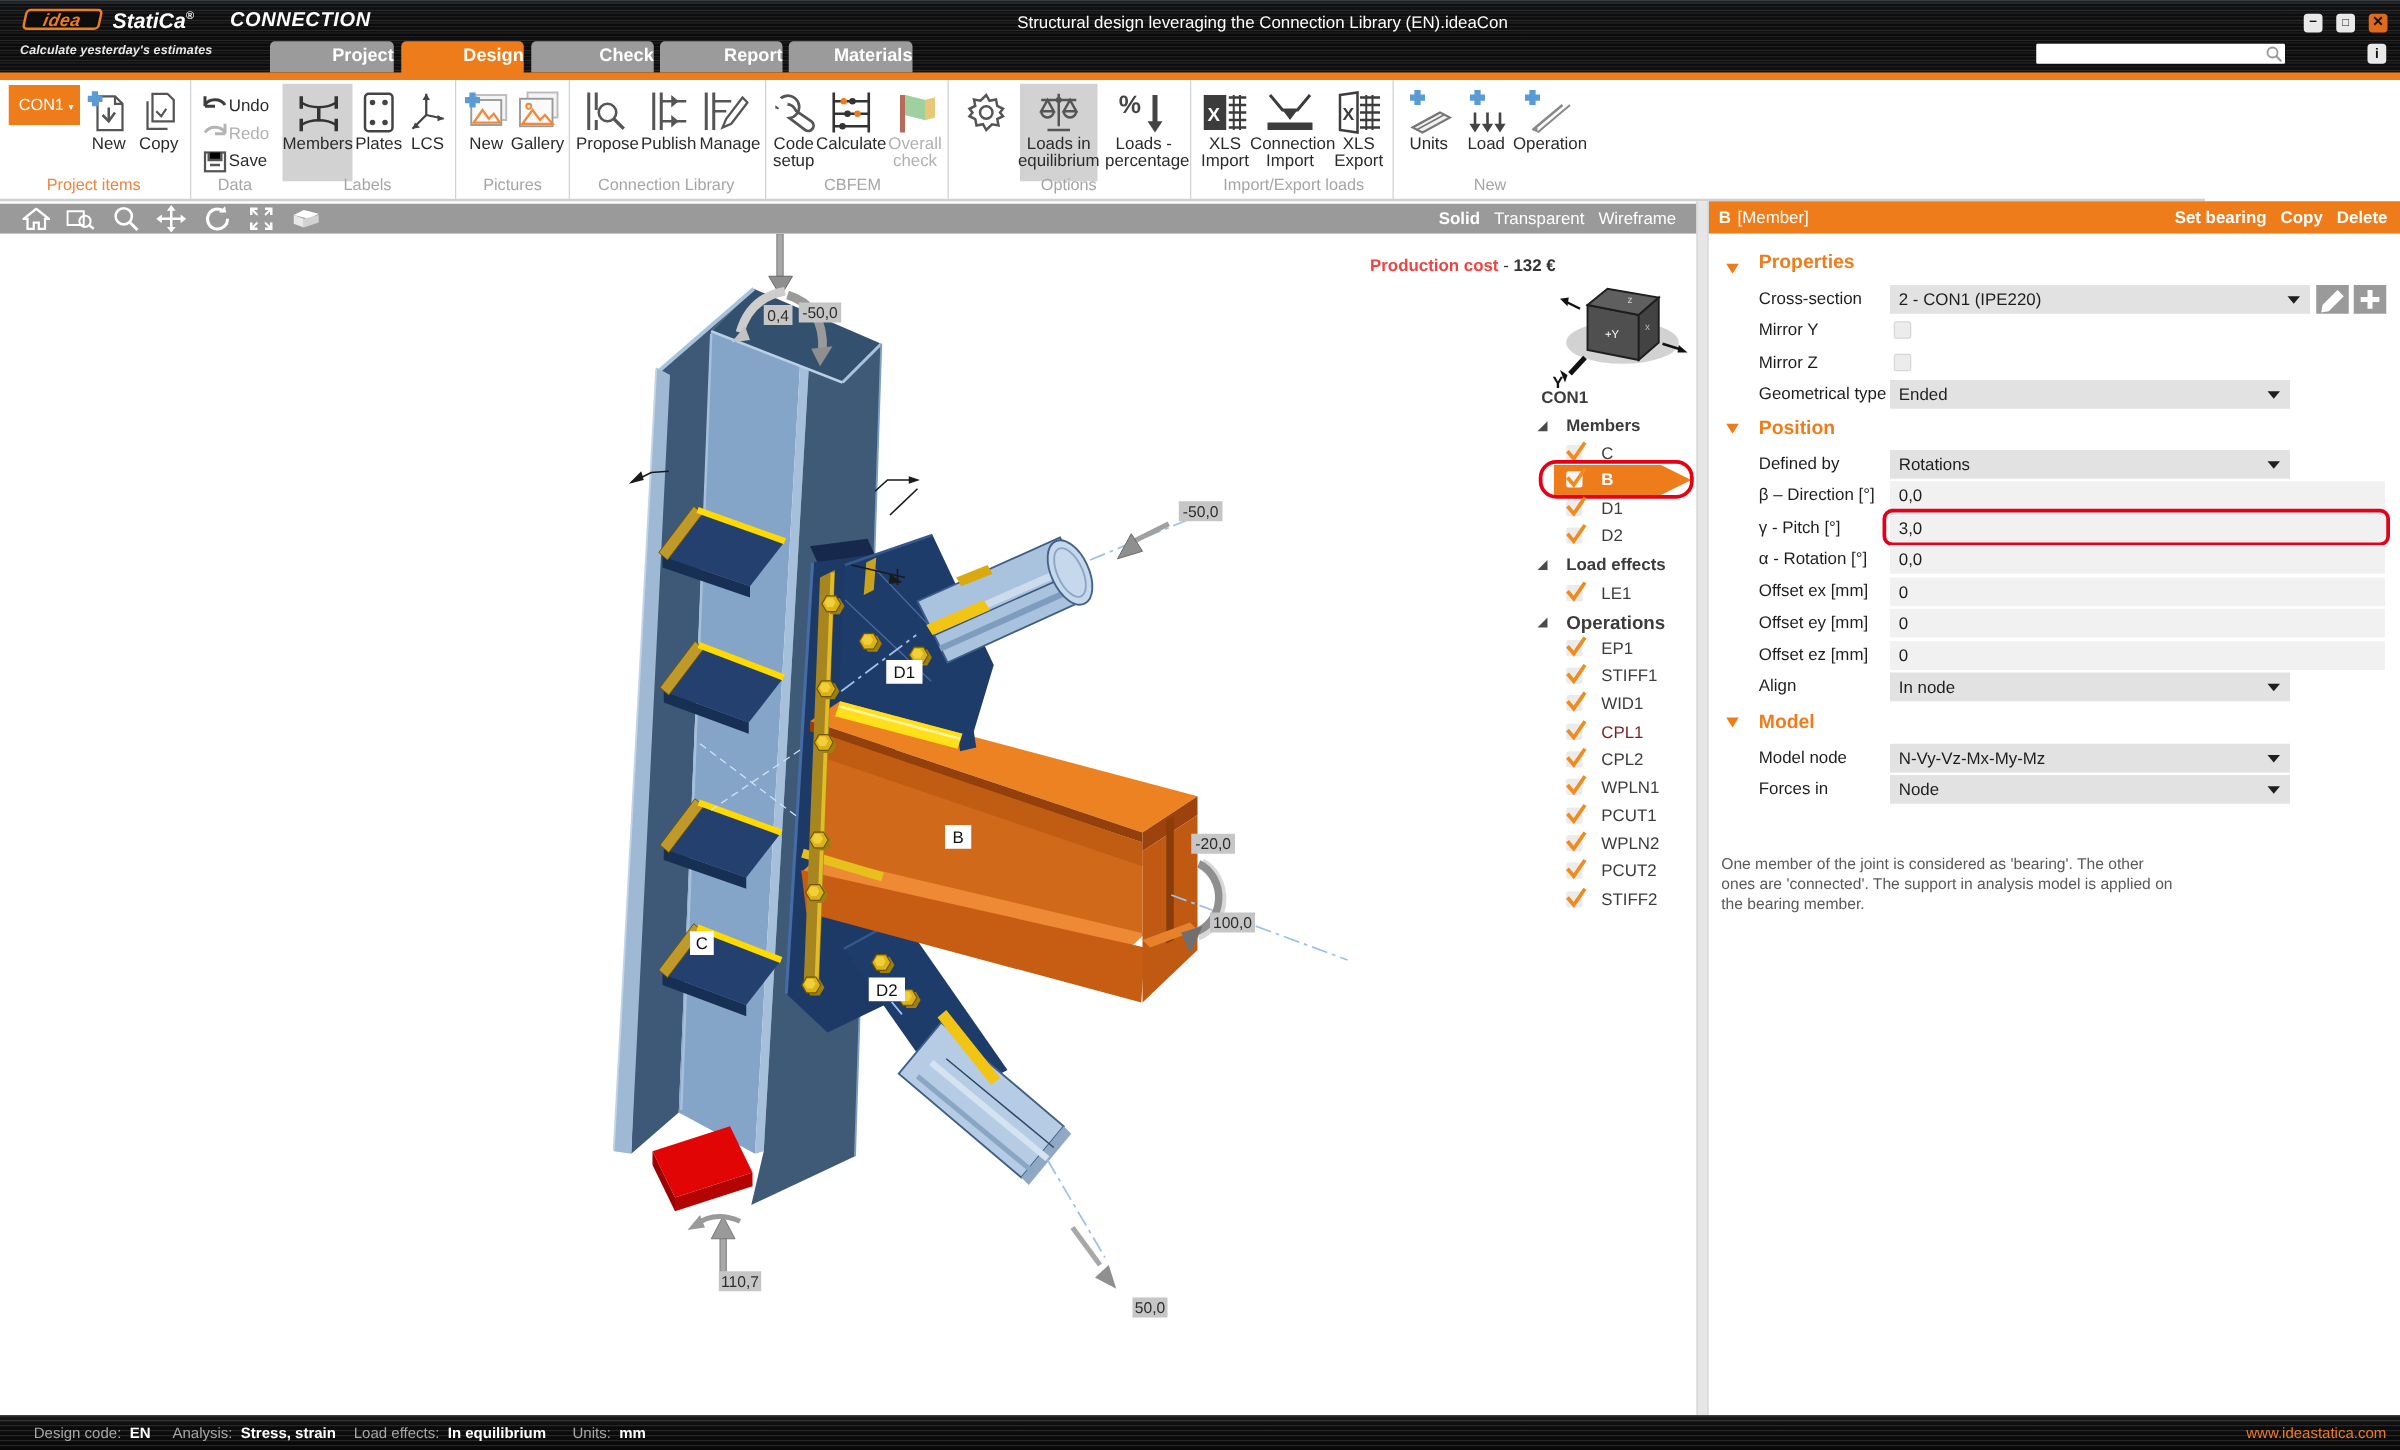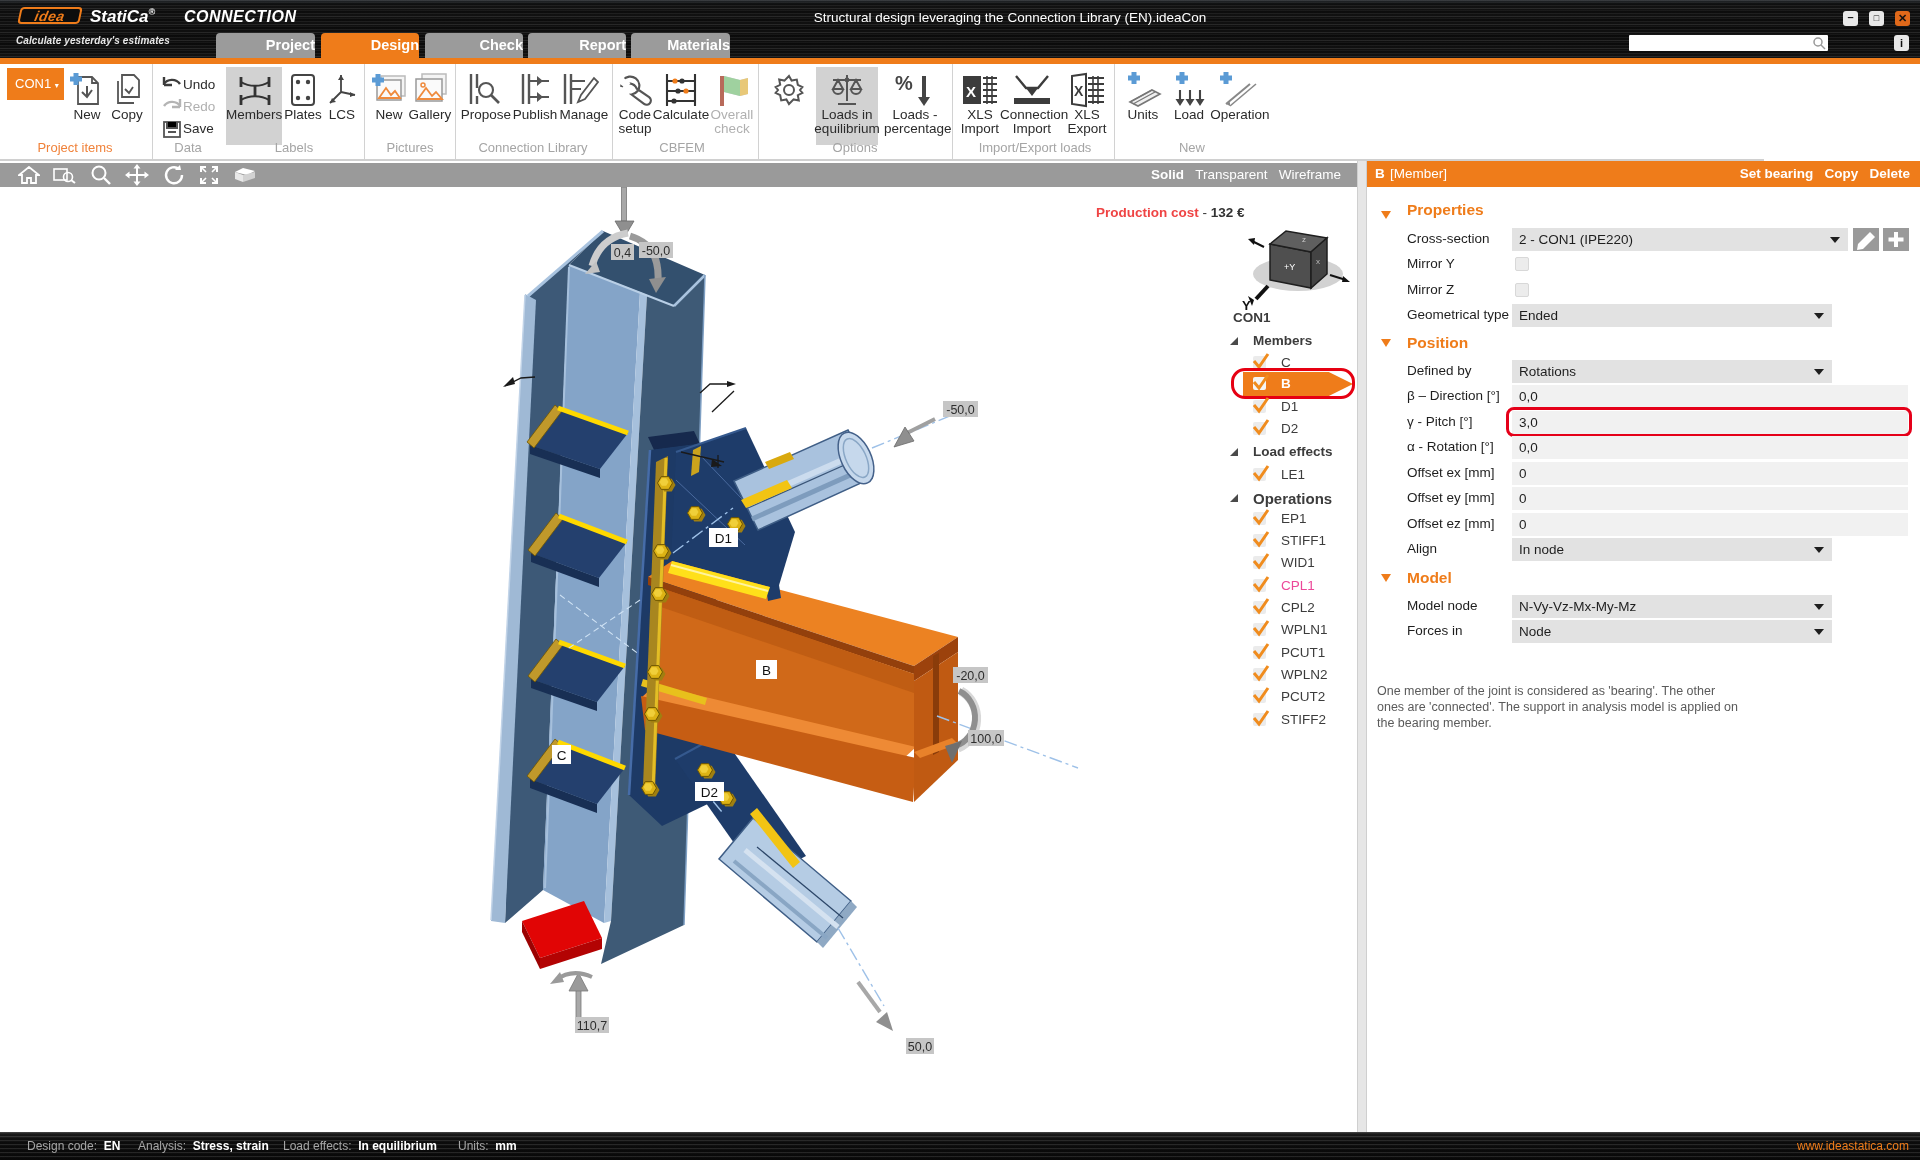--- a/index.html
+++ b/index.html
@@ -525,21 +525,21 @@
       <div class="abs" style="left:1281px;top:345.5px;font-size:13.5px;color:#3c3c3c;">STIFF1</div>
       <div class="tcheck abs" style="left:1253px;top:369px;"></div>
       <svg class="abs" style="left:1250px;top:364px;" width="22" height="19">
         <path d="M4 10l5 6L18 3" stroke="#f08c1e" stroke-width="3" fill="none"></path>
       </svg>
       <div class="abs" style="left:1281px;top:368px;font-size:13.5px;color:#3c3c3c;">WID1</div>
       <div class="tcheck abs" style="left:1253px;top:391.5px;"></div>
       <svg class="abs" style="left:1250px;top:386.5px;" width="22" height="19">
         <path d="M4 10l5 6L18 3" stroke="#f08c1e" stroke-width="3" fill="none"></path>
       </svg>
-      <div class="abs" style="left:1281px;top:390.5px;font-size:13.5px;color:#ec4899;">CPL1</div>
+      <div class="abs" style="left:1281px;top:390.5px;font-size:13.5px;color:#7f1d1d;">CPL1</div>
       <div class="tcheck abs" style="left:1253px;top:413.5px;"></div>
       <svg class="abs" style="left:1250px;top:408.5px;" width="22" height="19">
         <path d="M4 10l5 6L18 3" stroke="#f08c1e" stroke-width="3" fill="none"></path>
       </svg>
       <div class="abs" style="left:1281px;top:412.5px;font-size:13.5px;color:#3c3c3c;">CPL2</div>
       <div class="tcheck abs" style="left:1253px;top:436px;"></div>
       <svg class="abs" style="left:1250px;top:431px;" width="22" height="19">
         <path d="M4 10l5 6L18 3" stroke="#f08c1e" stroke-width="3" fill="none"></path>
       </svg>
       <div class="abs" style="left:1281px;top:435px;font-size:13.5px;color:#3c3c3c;">WPLN1</div>

